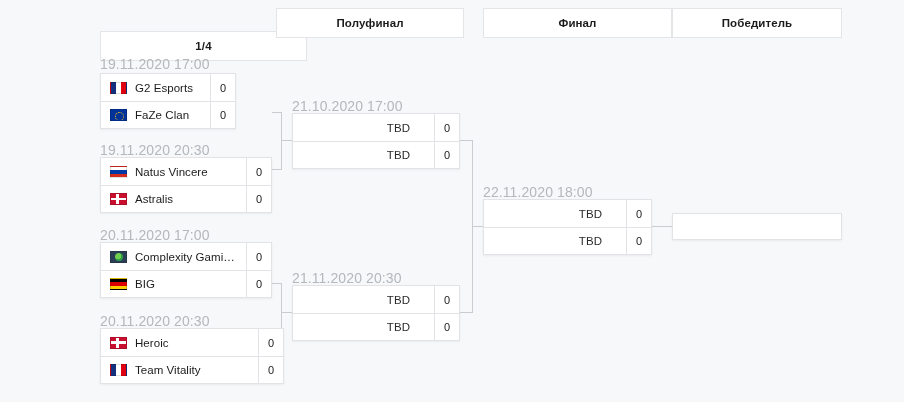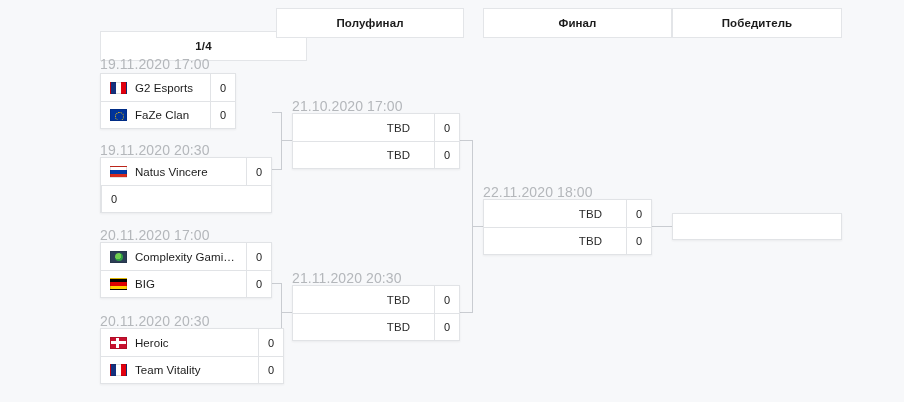--- a/index.html
+++ b/index.html
@@ -197,20 +197,24 @@
   <div class="match-date" style="left:100px; top:142px;">19.11.2020 20:30</div>
   <div class="match" style="left:100px; top:157px; width:172px;">
     <div class="row">
       <div class="team">
         <span class="flag ru"></span>
         <span class="team-name">Natus Vincere</span>
       </div>
       <div class="score">0</div>
     </div>
     <div class="row second">
+      <div class="team">
+        <span class="flag dk"></span>
+        <span class="team-name">Astralis</span>
+      </div>
       <div class="score">0</div>
     </div>
   </div>
 
   <div class="match-date" style="left:100px; top:227px;">20.11.2020 17:00</div>
   <div class="match" style="left:100px; top:242px; width:172px;">
     <div class="row">
       <div class="team">
         <span class="flag world"></span>
         <span class="team-name">Complexity Gami…</span>

